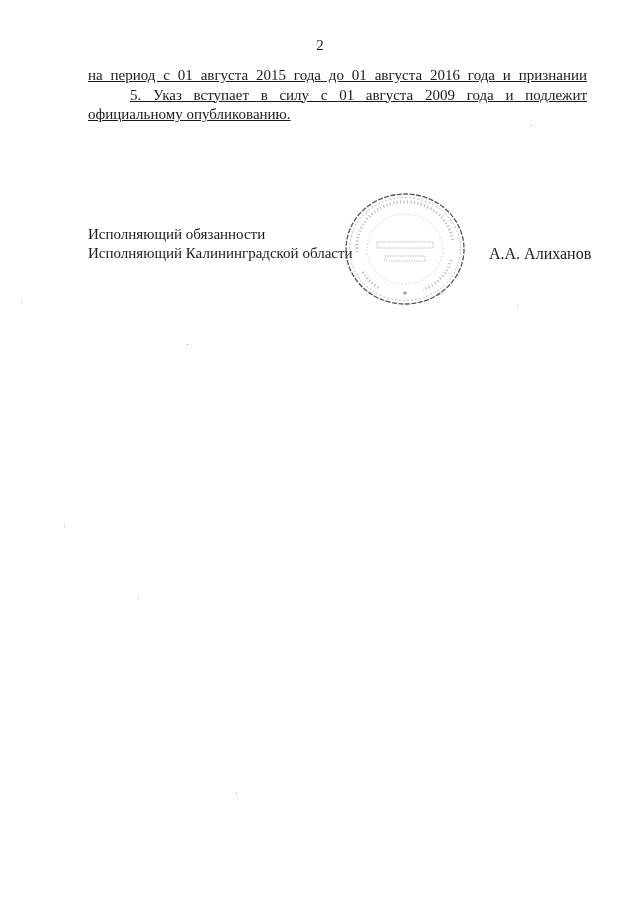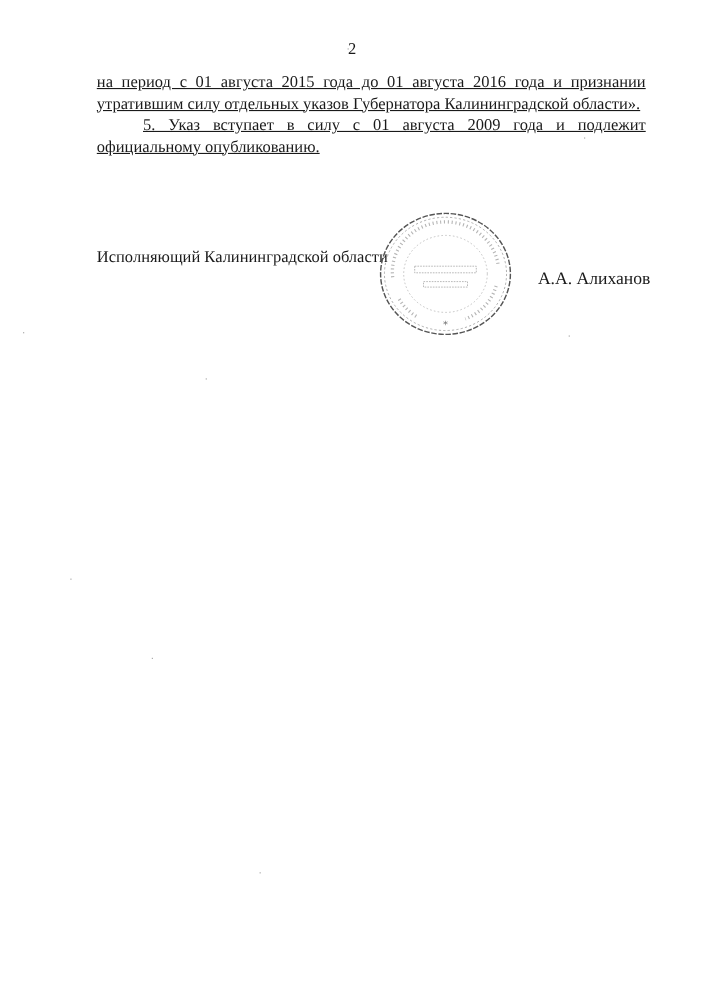--- a/index.html
+++ b/index.html
@@ -72,26 +72,26 @@
       background: #9a9a9a;
     }
   </style>
 </head>
 <body>
 
 <div class="page-number">2</div>
 
 <div class="body-text">
   <p class="para spread">на период с 01 августа 2015 года до 01 августа 2016 года и признании</p>
-  <p class="para">утратившим силу отдельных указов Губернатора Калининградской области».</p>
   <p class="para indent spread">5. Указ вступает в силу с 01 августа 2009 года и подлежит</p>
   <p class="para">официальному опубликованию.</p>
 </div>
 
 <div class="signature-block">
+  <div>Исполняющий обязанности</div>
   <div>Исполняющий Калининградской области</div>
 </div>
 
 <div class="signer-name">А.А. Алиханов</div>
 
 <div class="stamp">
   <svg width="124" height="114" viewBox="0 0 124 114" xmlns="http://www.w3.org/2000/svg">
     <ellipse cx="62" cy="57" rx="59" ry="55" fill="none" stroke="#555" stroke-width="1.3" stroke-dasharray="5 1.5"></ellipse>
     <ellipse cx="62" cy="57" rx="55.5" ry="51.5" fill="none" stroke="#999" stroke-width="0.7" stroke-dasharray="2 2"></ellipse>
     <ellipse cx="62" cy="57" rx="38" ry="35" fill="none" stroke="#aaa" stroke-width="0.6" stroke-dasharray="1.5 2"></ellipse>

